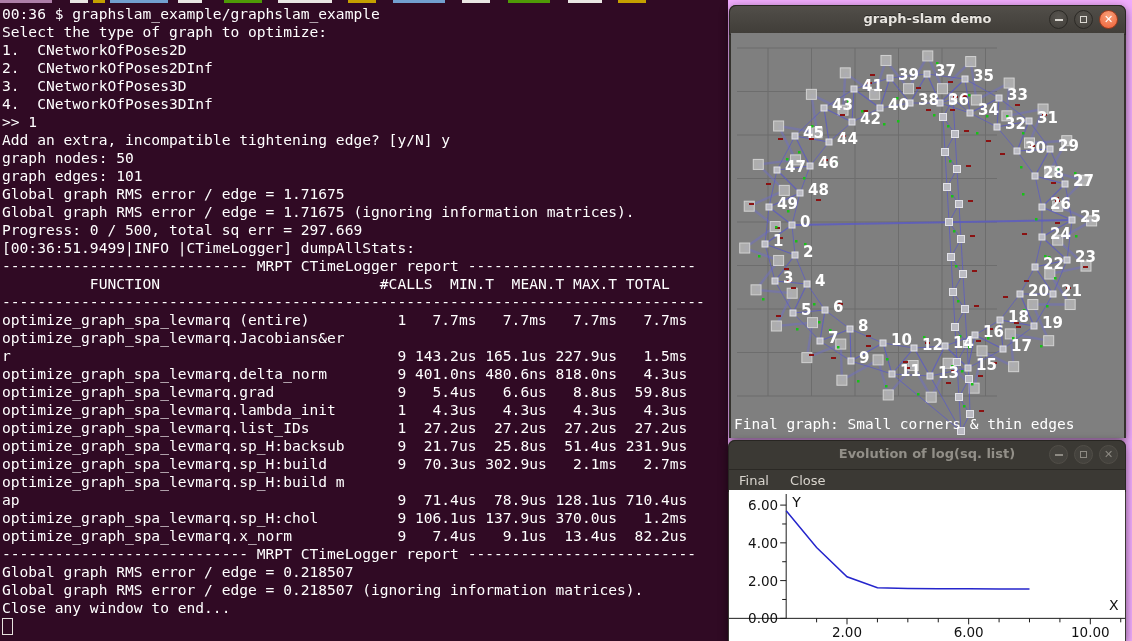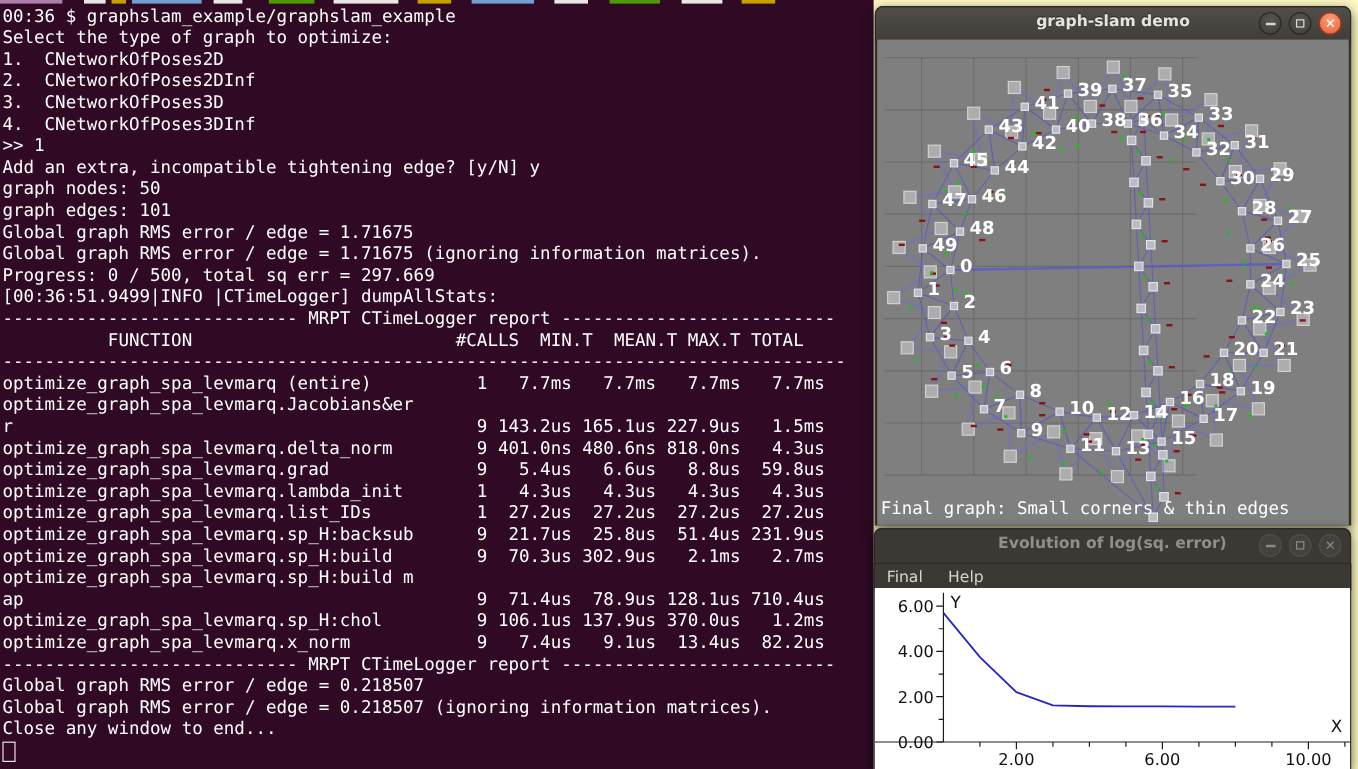--- a/index.html
+++ b/index.html
@@ -1,17 +1,17 @@
 <!DOCTYPE html>
 <html><head>
 <meta charset="utf-8">
 <style>
   html,body{margin:0;padding:0;background:#000;}
   #screen{position:relative;width:1132px;height:641px;overflow:hidden;
-          background:#fef9c3;font-family:"DejaVu Sans",sans-serif;}
+          background:#f0abfc;font-family:"DejaVu Sans",sans-serif;}
 
   
   #terminal{position:absolute;left:0;top:0;width:728px;height:641px;background:#300a24;overflow:hidden;}
   #term-text{position:absolute;left:2px;top:5px;margin:0;color:#ffffff;
              font-family:"DejaVu Sans Mono",monospace;font-size:14.6px;line-height:18px;white-space:pre;}
   #term-cursor{position:absolute;left:2px;top:618px;width:9px;height:15px;border:1px solid #e6e2de;background:transparent;}
   .sliver{position:absolute;top:0;height:3px;}
 
   
   .window{position:absolute;border-radius:7px 7px 0 0;box-shadow:0 3px 10px rgba(0,0,0,.55);}
@@ -640,36 +640,36 @@
       <div id="slam-legend">
         <div>Final graph: Small corners &amp; thin edges</div>
         
         
       </div>
     </div>
   </div>
 
   <div class="window" id="plot-win">
     <div class="titlebar inactive">
-      <div class="title">Evolution of log(sq. error)</div>
+      <div class="title">Evolution of log(sq. list)</div>
       <div class="btns">
         <div class="wbtn">
             <span class="glyph-min"></span>
           </div>
         <div class="wbtn">
             <span class="glyph-max"></span>
           </div>
         <div class="wbtn">
             <span class="glyph-close">✕</span>
           </div>
       </div>
     </div>
     <div id="menubar">
       <span class="menu-item">Final</span>
-      <span class="menu-item">Help</span>
+      <span class="menu-item">Close</span>
     </div>
     <div id="plot-area">
       <svg id="plot-svg" width="396" height="151" viewBox="0 0 396 151">
           <g stroke="#1c1c1c" stroke-width="1">
             <line x1="0" y1="128.35" x2="396" y2="128.35"></line>
             <line x1="57.17972350230414" y1="4" x2="57.17972350230414" y2="128.35"></line>
             <line x1="87.59447004608295" y1="128.35" x2="87.59447004608295" y2="132.35"></line>
             <line x1="118.00921658986175" y1="128.35" x2="118.00921658986175" y2="134.35"></line>
             <line x1="148.42396313364057" y1="128.35" x2="148.42396313364057" y2="132.35"></line>
             <line x1="178.83870967741936" y1="128.35" x2="178.83870967741936" y2="132.35"></line>

